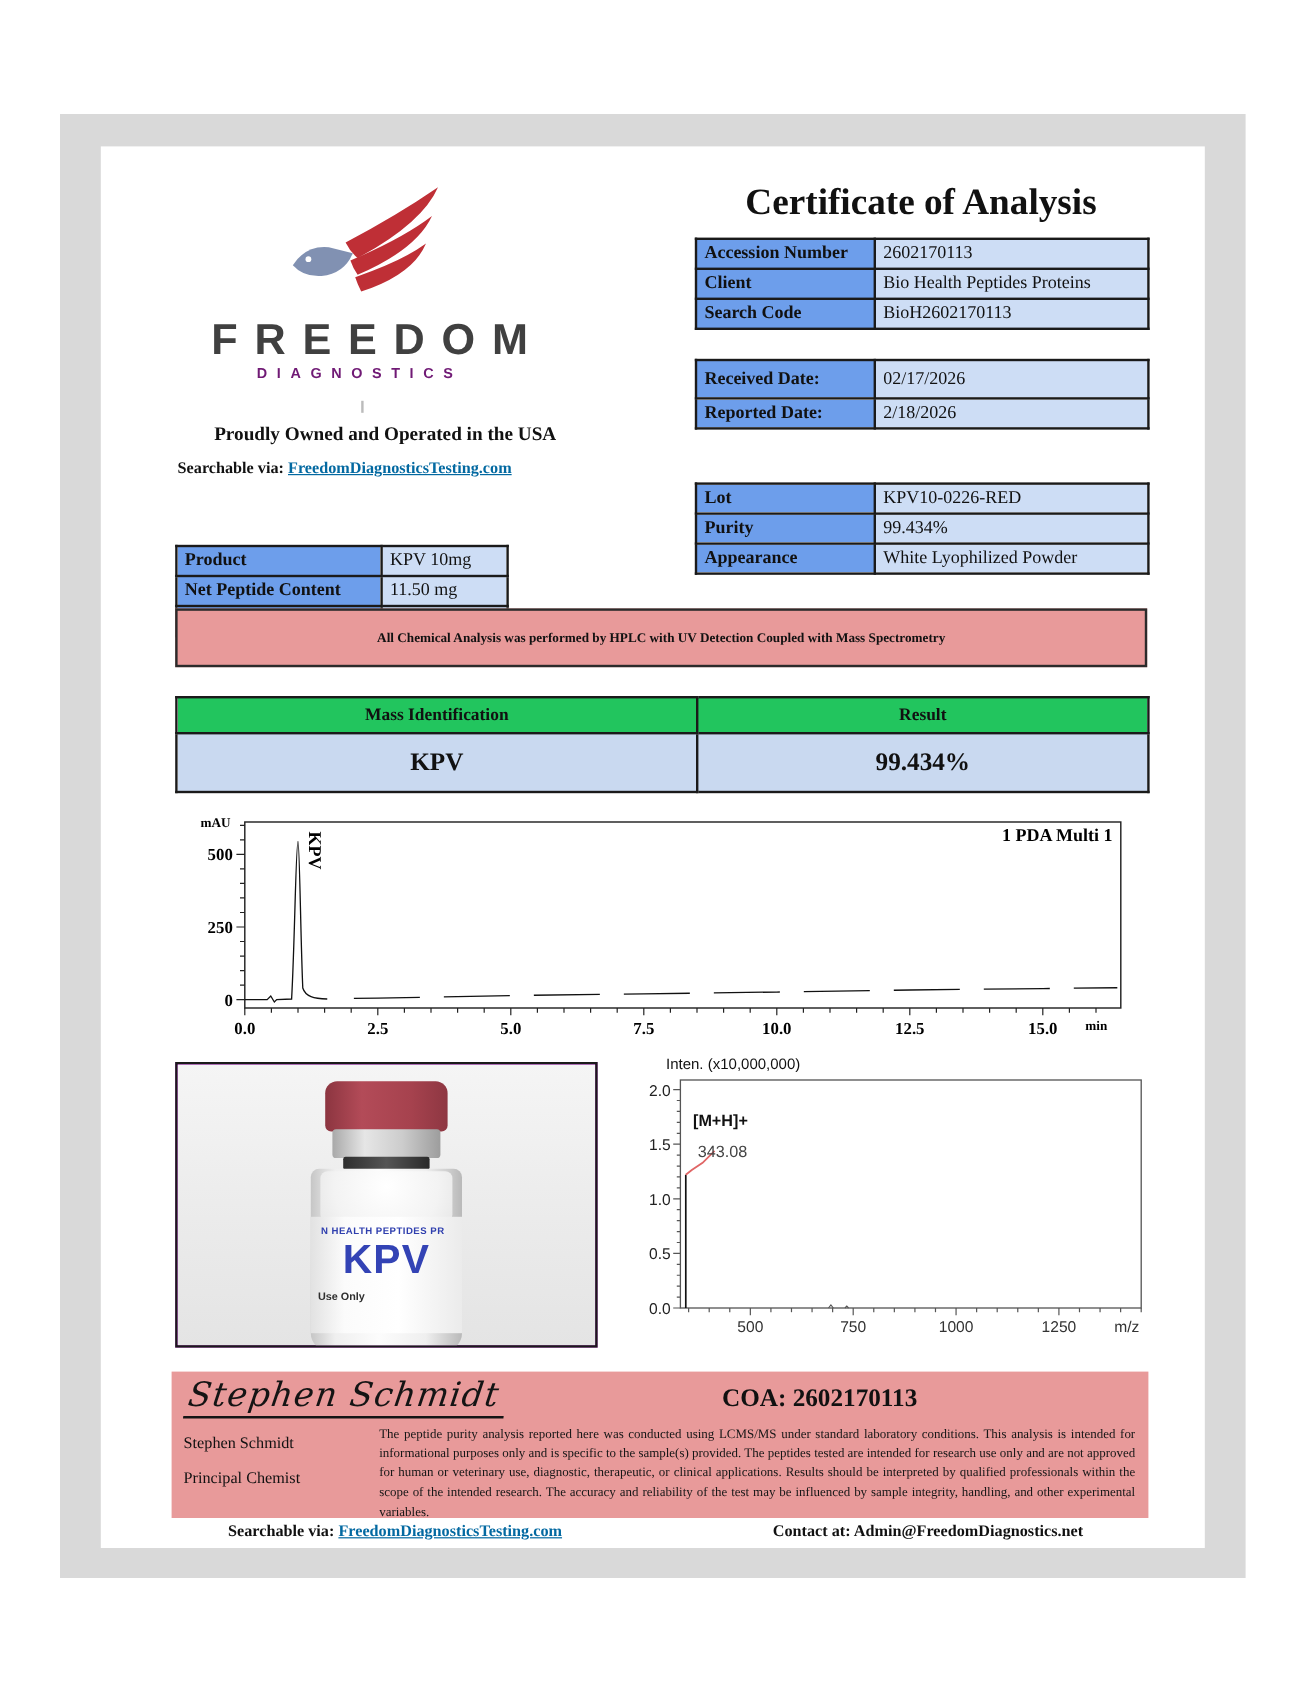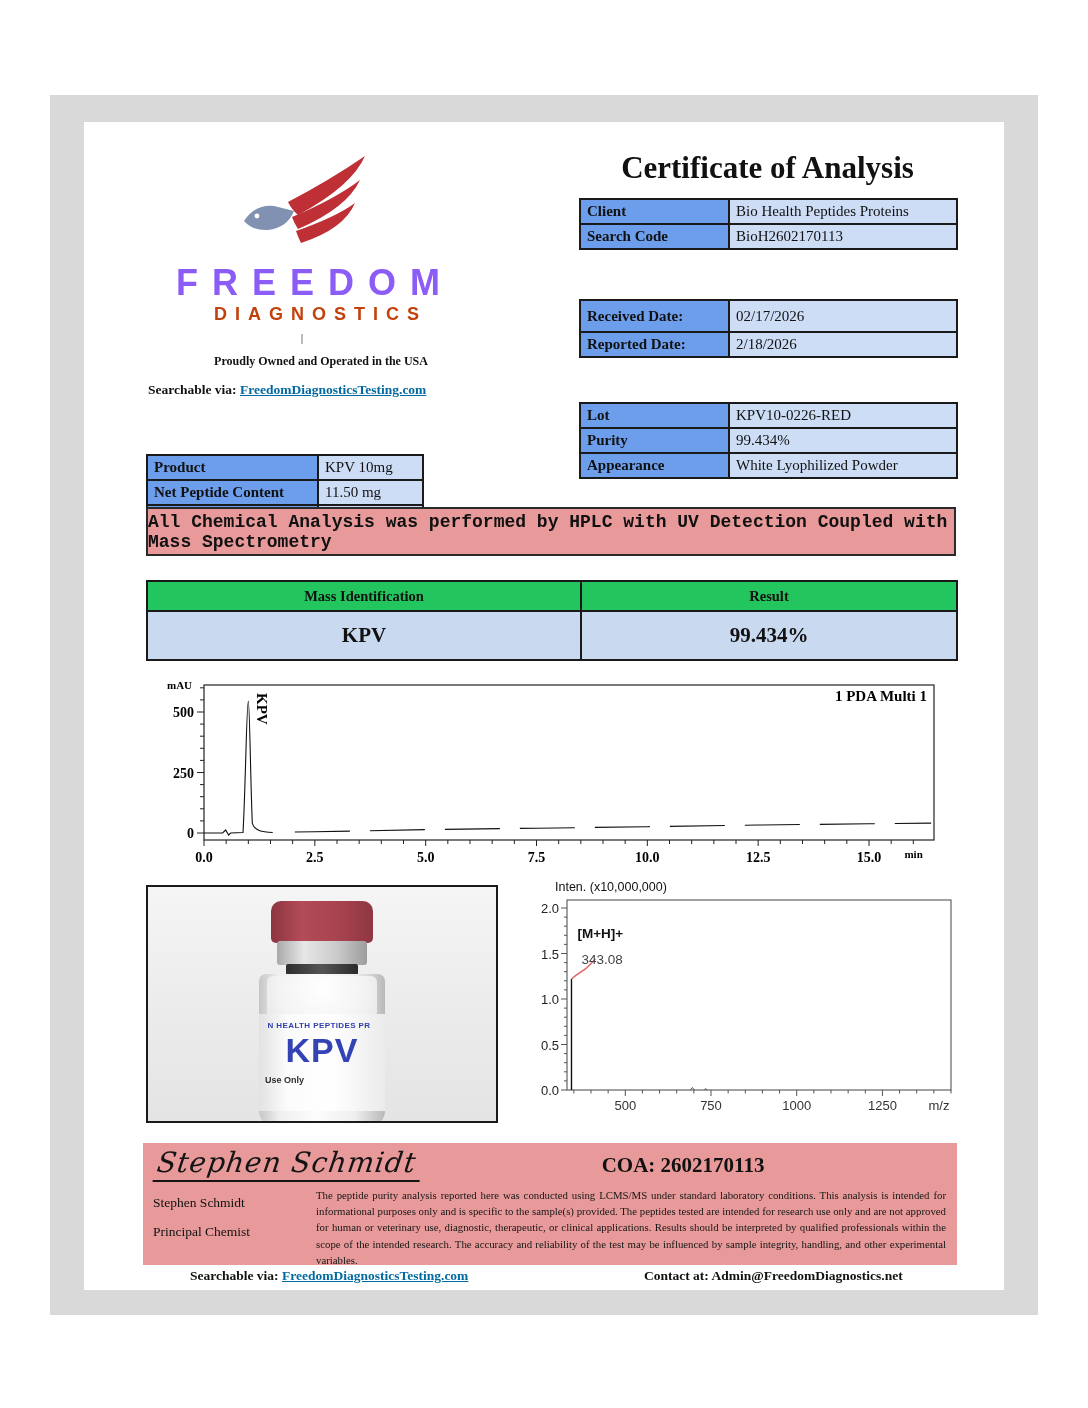--- a/index.html
+++ b/index.html
@@ -7,38 +7,38 @@
     width:1088px;height:1408px;background:#ffffff;position:relative;
     font-family:"Liberation Serif", serif;color:#111;
     -webkit-font-smoothing:antialiased;
   }
   .gray-frame{position:absolute;left:50px;top:95px;width:988px;height:1220px;background:#d9d9d9;}
   .page{position:absolute;left:84px;top:122px;width:920px;height:1168px;background:#ffffff;}
   .abs{position:absolute;}
 
   
   .brand{font-family:"Liberation Sans",sans-serif;font-weight:bold;font-size:36px;
-         letter-spacing:14px;color:#8b5cf6;white-space:nowrap;}
-  .brand-sub{font-family:"Liberation Sans",sans-serif;font-weight:bold;font-size:18px;
-         letter-spacing:8px;color:#c2410c;white-space:nowrap;}
+         letter-spacing:14px;color:#404040;white-space:nowrap;}
+  .brand-sub{font-family:"Liberation Sans",sans-serif;font-weight:bold;font-size:12px;
+         letter-spacing:8px;color:#701a75;white-space:nowrap;}
   .logo-divider{width:2px;height:10px;background:#bbb;}
-  .tagline{font-weight:bold;font-size:12px;text-align:center;}
+  .tagline{font-weight:bold;font-size:16px;text-align:center;}
   .search-line{font-weight:bold;font-size:13.5px;}
   .lnk{color:#0369a1;text-decoration:underline;font-weight:bold;cursor:pointer;}
 
   .doc-title{font-weight:bold;font-size:31px;text-align:center;white-space:nowrap;}
 
   
   table.kv{border-collapse:collapse;table-layout:fixed;}
   table.kv td{border:2px solid #1a1a1a;font-size:15px;padding:1px 6px;vertical-align:middle;overflow:hidden;white-space:nowrap;}
   table.kv td.k{background:#6d9eeb;font-weight:bold;}
   table.kv td.v{background:#cdddf5;}
 
   .banner{background:#e89a9a;border:2px solid #2b2b2b;display:flex;align-items:center;justify-content:center;}
-  .banner span{font-weight:bold;font-size:18px;font-family:Liberation Mono, monospace;}
+  .banner span{font-weight:bold;font-size:11px;}
 
   table.mass{border-collapse:collapse;table-layout:fixed;width:810px;}
   table.mass td{border:2px solid #1a1a1a;text-align:center;overflow:hidden;}
   table.mass tr.hd td{background:#22c55e;font-weight:bold;font-size:14.5px;height:26px;}
   table.mass tr.dt td{background:#c9d9f0;font-weight:bold;font-size:21px;height:45px;}
 
   
   .photo-box{border:2px solid #1a1a1a;background:#d946ef;overflow:hidden;}
   .photo-bg{position:absolute;inset:0;background:linear-gradient(180deg,#f5f5f5,#ebebeb 55%,#e4e4e4);}
   .vial{position:absolute;left:50%;top:14px;transform:translateX(-50%);width:130px;}
@@ -96,20 +96,24 @@
   </div>
 
   <div class="abs doc-title" style="left:493px;top:28px;width:381px;">Certificate of Analysis</div>
 
   <table class="kv abs" style="left:495px;top:76px;width:379px;">
     <colgroup>
         <col style="width:149px">
         <col>
       </colgroup>
     <tbody>
+        <tr style="height:25px">
+          <td class="k">Accession Number</td>
+        <td class="v">2602170113</td>
+        </tr>
     <tr style="height:25px">
           <td class="k">Client</td>
         <td class="v">Bio Health Peptides Proteins</td>
         </tr>
     <tr style="height:25px">
           <td class="k">Search Code</td>
         <td class="v">BioH2602170113</td>
         </tr>
   </tbody>
     </table>

